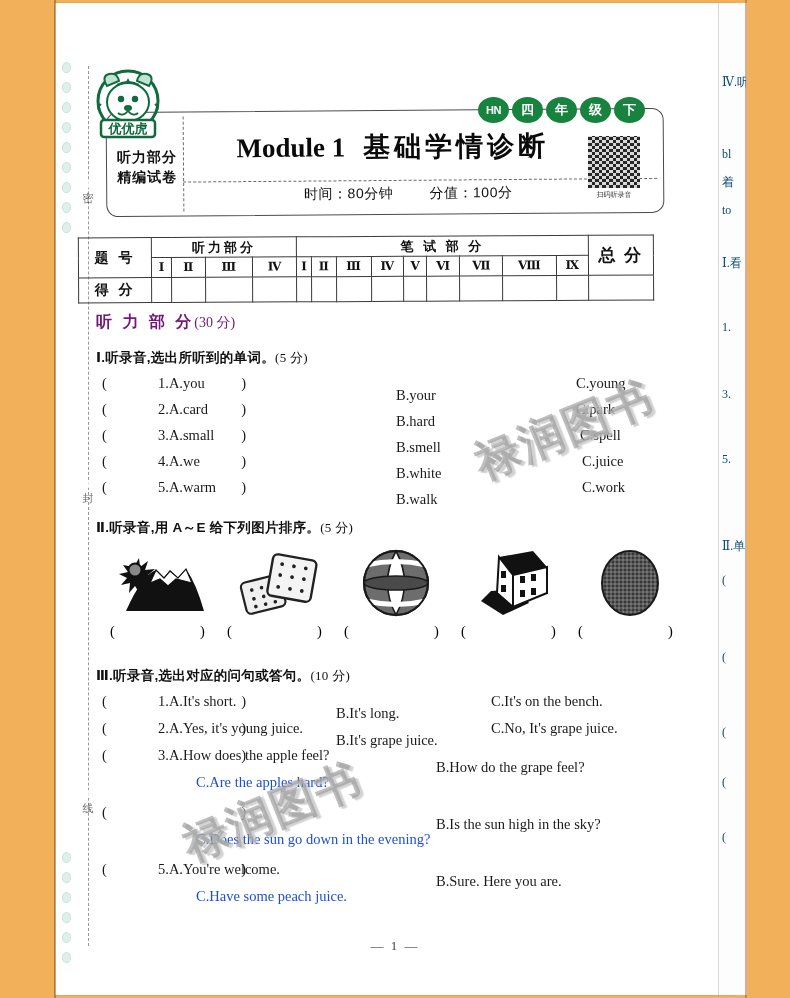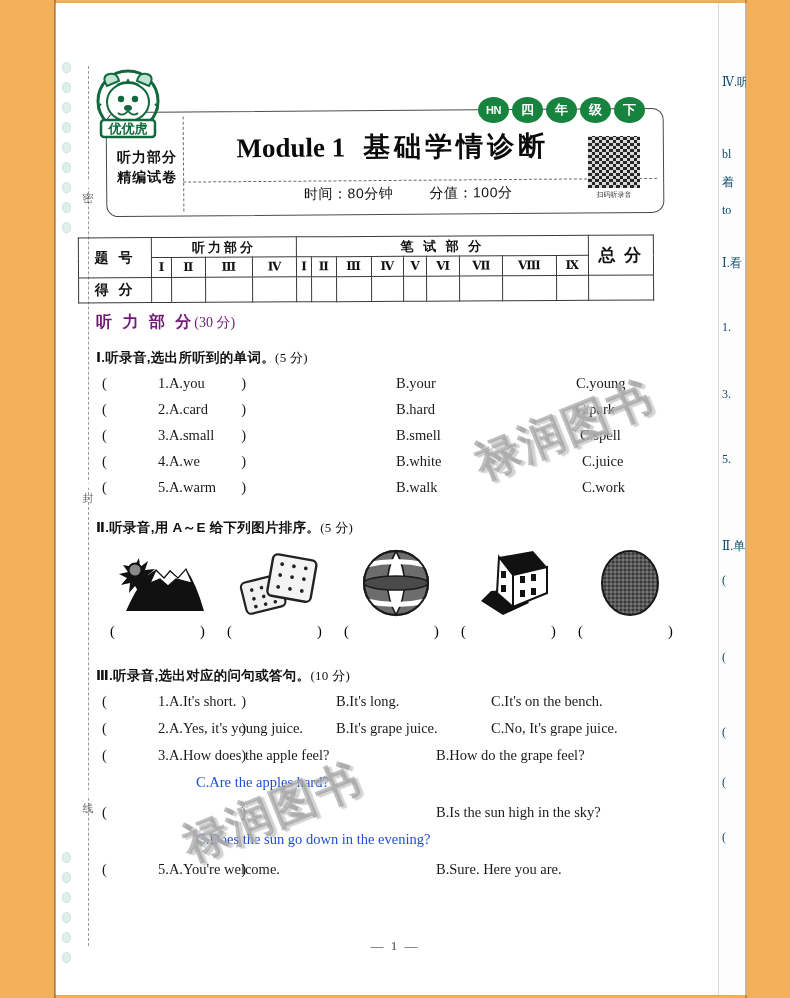--- a/index.html
+++ b/index.html
@@ -229,21 +229,21 @@
   }
 
   .opt-row {
     position: relative;
     height: 26px;
     font-size: 14.5px;
     color: #1a1a1a;
   }
   .opt-row .paren { position: absolute; left: 6px; top: 0; letter-spacing: 24px; }
   .opt-row .a { position: absolute; left: 62px; top: 0; }
-  .opt-row .b { position: absolute; top: 0; }
+  .opt-row .b { position: absolute; top: 12px; }
   .opt-row .c { position: absolute; top: 0; }
 
   .sub-row { height: 26px; font-size: 14.5px; color: #1d4ed8; position: relative; }
   .sub-row .c2 { position: absolute; top: 0; }
 
   
   .picstrip {
     position: relative; height: 112px; margin-top: 6px;
     display: flex; justify-content: space-between; padding: 0 14px;
   }
@@ -590,20 +590,23 @@
     </div>
     <div class="sub-row" style="height:30px">
       <span class="c2" style="left:100px">C.Does the sun go down in the evening?</span>
     </div>
 
     <div class="opt-row" style="height:27px">
       <span class="paren">(&nbsp;&nbsp;&nbsp;&nbsp;)</span>
       <span class="a"><span>5.</span><span>A.You're welcome.</span></span>
       <span class="b" style="left:340px">B.Sure. Here you are.</span>
     </div>
+    <div class="sub-row" style="height:30px">
+      <span class="c2" style="left:100px">C.Have some peach juice.</span>
+    </div>
 
   </div>
 
   <div class="wm wm1">禄润图书</div>
   <div class="wm wm2">禄润图书</div>
 
   <div class="pagenum">— 1 —</div>
 
   <div class="sliver">
     <div style="top:74px">Ⅳ.听</div>

